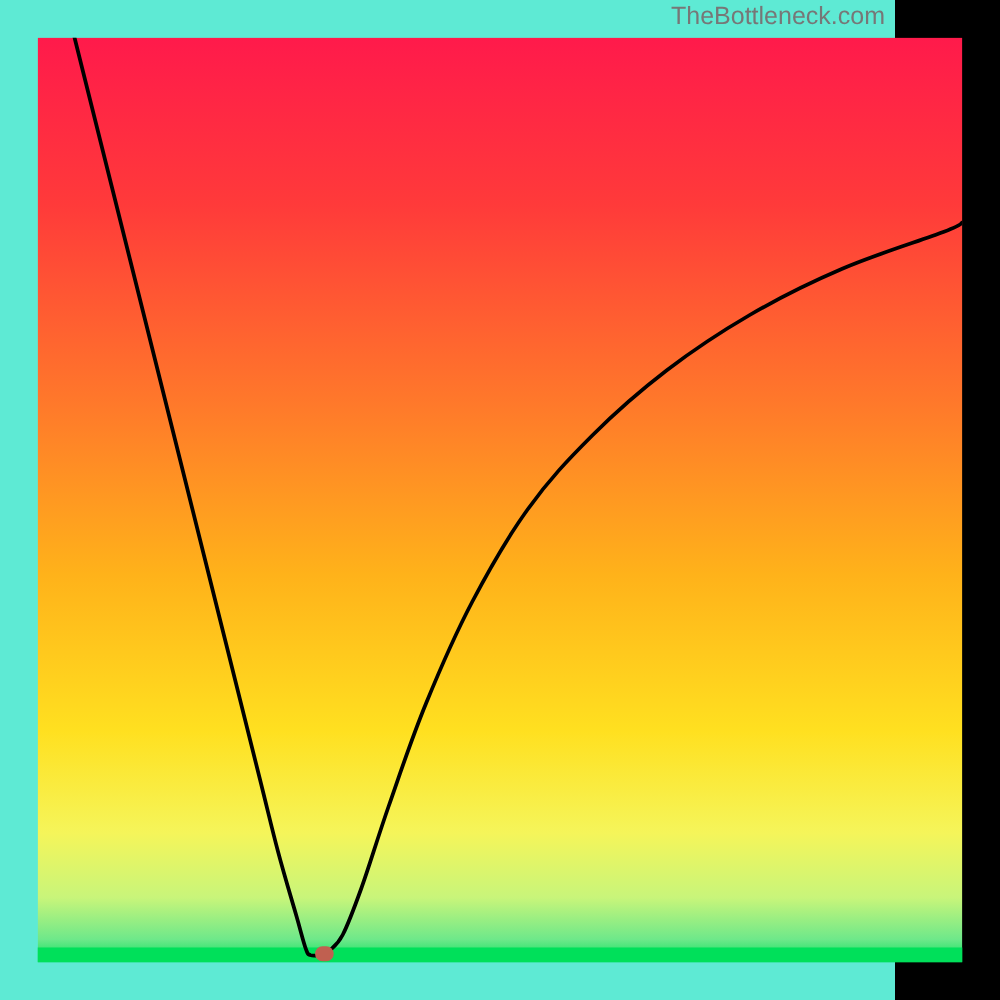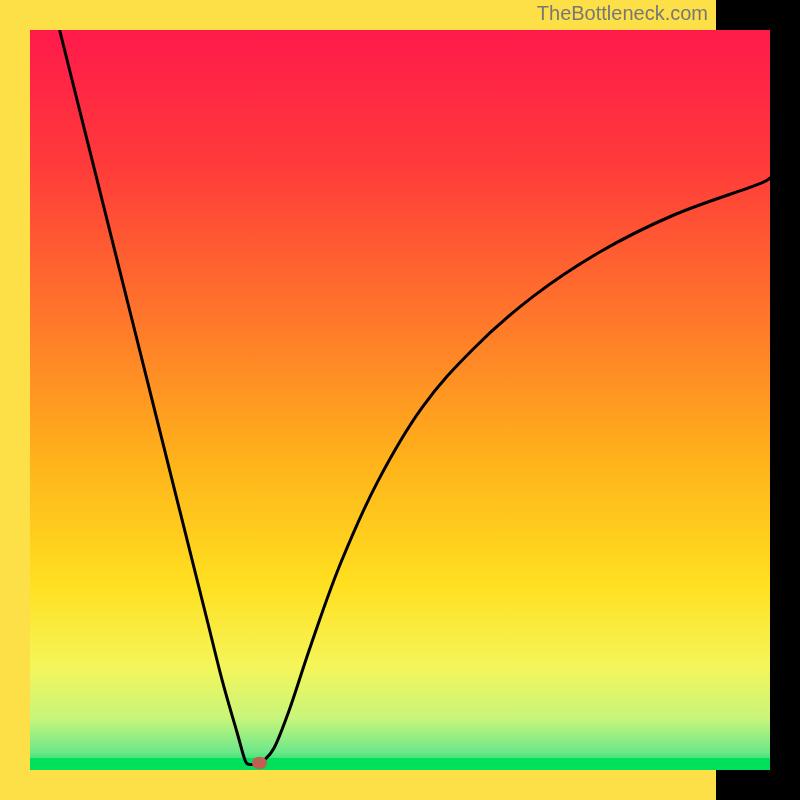--- a/index.html
+++ b/index.html
@@ -9,21 +9,21 @@
     height: 800px;
     background: #000;
     overflow: hidden;
   }
   .frame {
     position: absolute;
     left: 0;
     top: 0;
     width: 716px;
     height: 800px;
-    background: #fde047;
+    background: #5eead4;
   }
   .plot {
     position: absolute;
     left: 30px;
     top: 30px;
     width: 740px;
     height: 740px;
     overflow: hidden;
   }
   .gradient {

